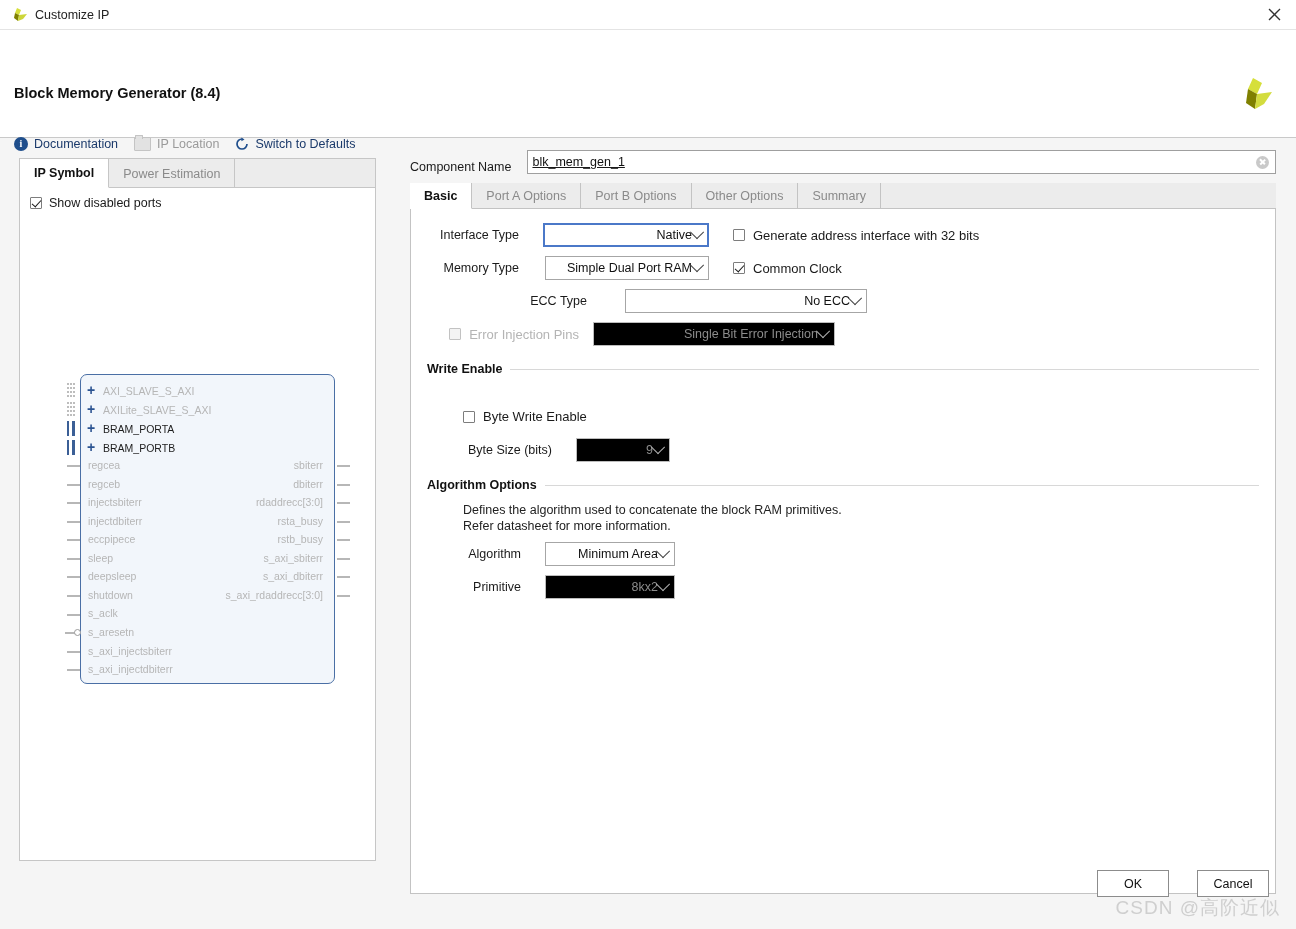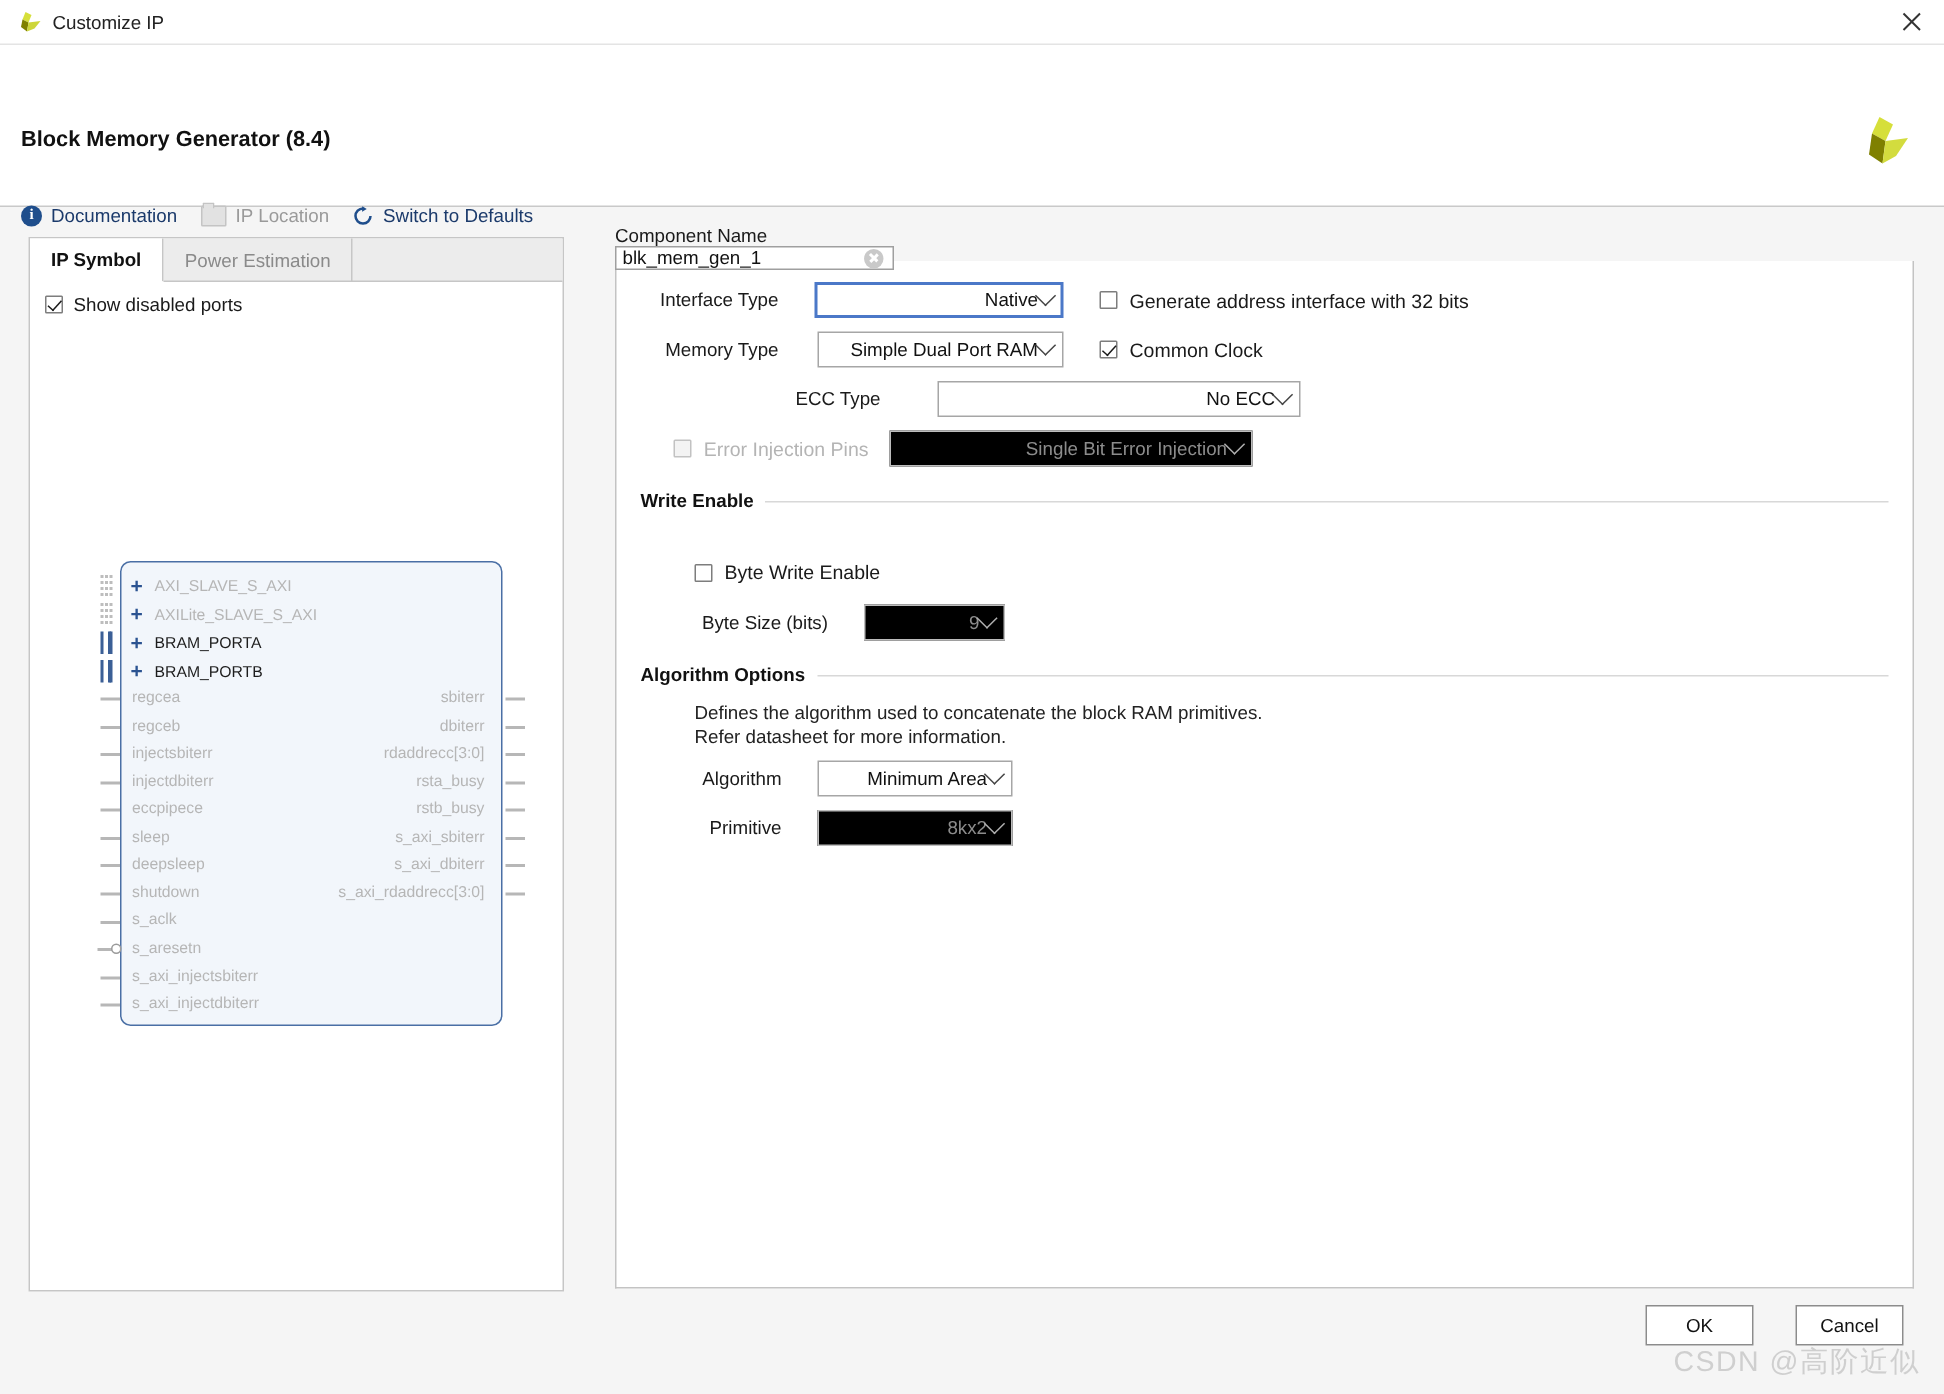--- a/index.html
+++ b/index.html
@@ -73,25 +73,25 @@
     border-right:2.2px solid #3b5f96;box-sizing:border-box;}
   .bus-solid:after{content:"";position:absolute;left:2.6px;top:0;width:2px;height:15px;background:#3b5f96;}
   .bus-dot{position:absolute;width:9px;height:15px;}
   .bus-dot span{position:absolute;width:1.6px;height:15px;
     background:repeating-linear-gradient(#bdbdbd 0 2px,transparent 2px 4px);}
   .plus{position:absolute;color:#2b5391;font-weight:bold;font-size:14px;line-height:10px;}
   .bubble{position:absolute;width:7px;height:7px;border:1.6px solid #9a9a9a;border-radius:50%;
     background:#fff;box-sizing:border-box;}
   
   .right-panel{position:absolute;left:410px;top:12px;width:866px;height:711px;}
-  .cname-row{display:flex;align-items:flex-start;gap:0;height:24px;flex-direction:column;}
+  .cname-row{display:flex;align-items:flex-end;gap:16px;height:24px;}
   .cname-lbl{font-size:12.5px;}
   .cname-field{
     flex:1;height:24px;border:1px solid #9f9f9f;background:#fff;box-sizing:border-box;
-    display:flex;align-items:center;padding:0 4px;position:relative;
+    display:flex;align-items:center;padding:0 4px;position:relative;text-decoration:underline;
   }
   .cname-field input{
     border:none;outline:none;width:100%;font-family:"Liberation Sans",sans-serif;
     font-size:12.5px;color:#111;background:transparent;padding:0;
   }
   .clear-btn{width:13px;height:13px;border-radius:50%;background:#c9c9c9;position:relative;
     flex:0 0 auto;margin-right:2px;cursor:pointer;}
   .clear-btn:before,.clear-btn:after{content:"";position:absolute;left:2.8px;top:5.7px;
     width:7.4px;height:1.6px;background:#fff;}
   .clear-btn:before{transform:rotate(45deg);}
@@ -296,20 +296,38 @@
   <div class="right-panel">
 
     <div class="cname-row">
       <span class="cname-lbl">Component Name</span>
       <div class="cname-field">
         <input type="text" value="blk_mem_gen_1" style="">
         <span class="clear-btn"></span>
       </div>
     </div>
 
+    <div class="tabstrip2">
+      <div class="tab active">
+        <span>Basic</span>
+        </div>
+      <div class="tab">
+        <span>Port A Options</span>
+        </div>
+      <div class="tab">
+        <span>Port B Options</span>
+        </div>
+      <div class="tab">
+        <span>Other Options</span>
+        </div>
+      <div class="tab">
+        <span>Summary</span>
+        </div>
+      <div class="tab tab-filler"></div>
+    </div>
 
     <div class="form-area">
 
       <div class="frow">
         <span class="flabel" style="width:92px;">Interface Type</span>
         <div class="sel focused" style="width:166px;">
           <span>Native</span>
           <span class="chev"></span>
         </div>
         <label class="chkline" style="margin-left:24px;">

